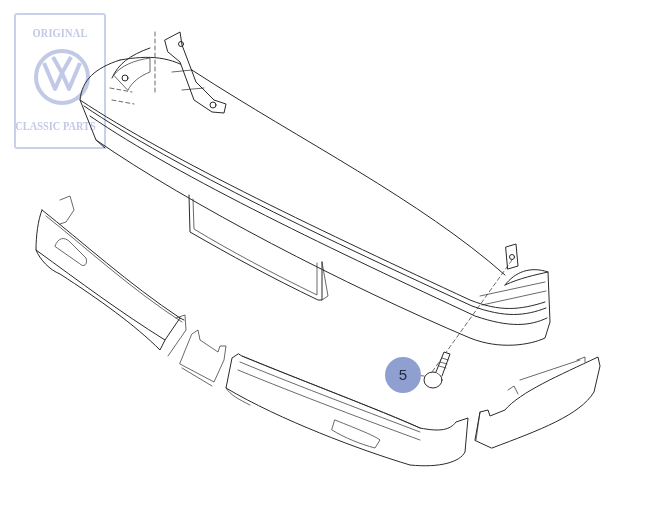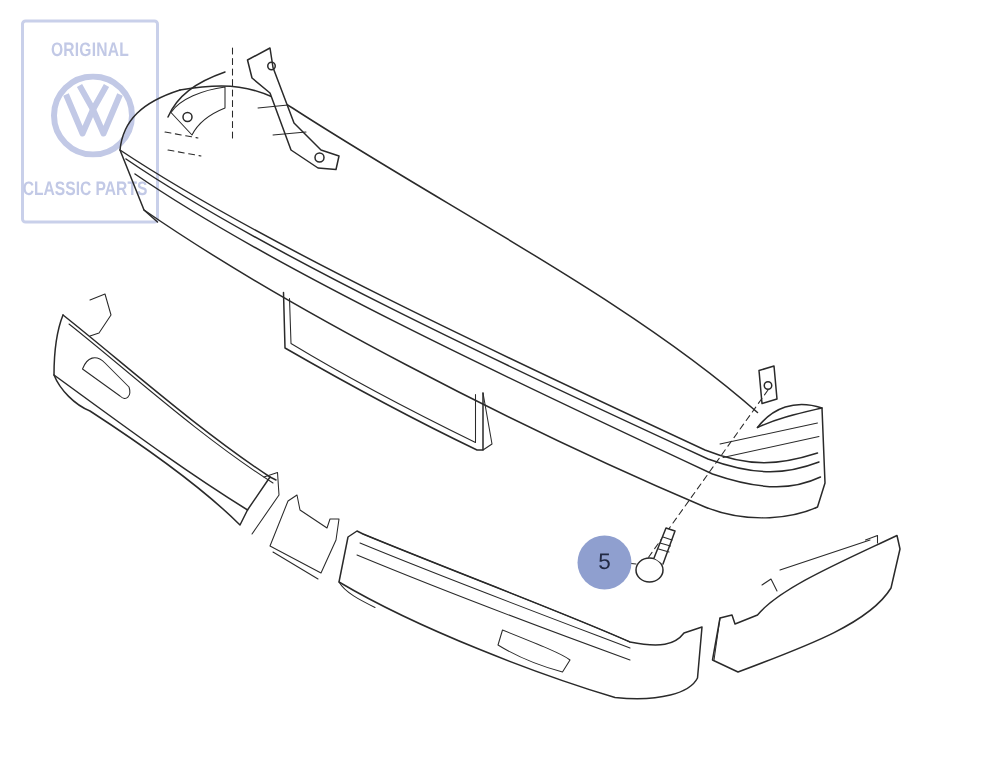--- a/index.html
+++ b/index.html
@@ -1,18 +1,18 @@
 <!DOCTYPE html>
 <html><head>
 <meta charset="utf-8">
 <style>
   html,body{margin:0;padding:0;background:#ffffff;}
   body{width:658px;height:514px;overflow:hidden;position:relative;font-family:"Liberation Sans",sans-serif;}
   .canvas{position:absolute;left:0;top:0;width:658px;height:514px;}
-  .watermark{position:absolute;left:14px;top:13px;width:92px;height:136px;border:2px solid #c9d0ea;border-radius:3px;box-sizing:border-box;}
+  .watermark{position:absolute;left:14px;top:13px;width:92px;height:136px;border:2px solid #c9d0ea;border-radius:3px;box-sizing:border-box;font-family:Liberation Serif, serif;}
   .wm-top{position:absolute;left:0;right:0;top:10px;text-align:center;font-size:13px;font-weight:bold;color:#c2c9e6;letter-spacing:0.2px;transform:scaleX(0.8);}
   .wm-bottom{position:absolute;left:-4px;right:-30px;top:103px;text-align:left;padding-left:4px;font-size:13px;font-weight:bold;color:#c2c9e6;white-space:nowrap;transform-origin:left center;transform:scaleX(0.8);}
   .wm-logo{position:absolute;left:18px;top:34px;width:56px;height:56px;}
   .callout{position:absolute;left:385px;top:357px;width:36px;height:36px;border-radius:50%;background:#8f9fcf;color:#222a44;font-size:15px;line-height:36px;text-align:center;}
   svg.lines{position:absolute;left:0;top:0;}
   svg.lines *{fill:none;stroke:#2a2a2a;stroke-width:1;stroke-linejoin:round;stroke-linecap:round;}
   svg.lines .thin{stroke-width:0.7;}
   svg.lines .dash{stroke-dasharray:4 3;stroke-width:0.7;}
   svg.lines .white{fill:#ffffff;}
 </style>

